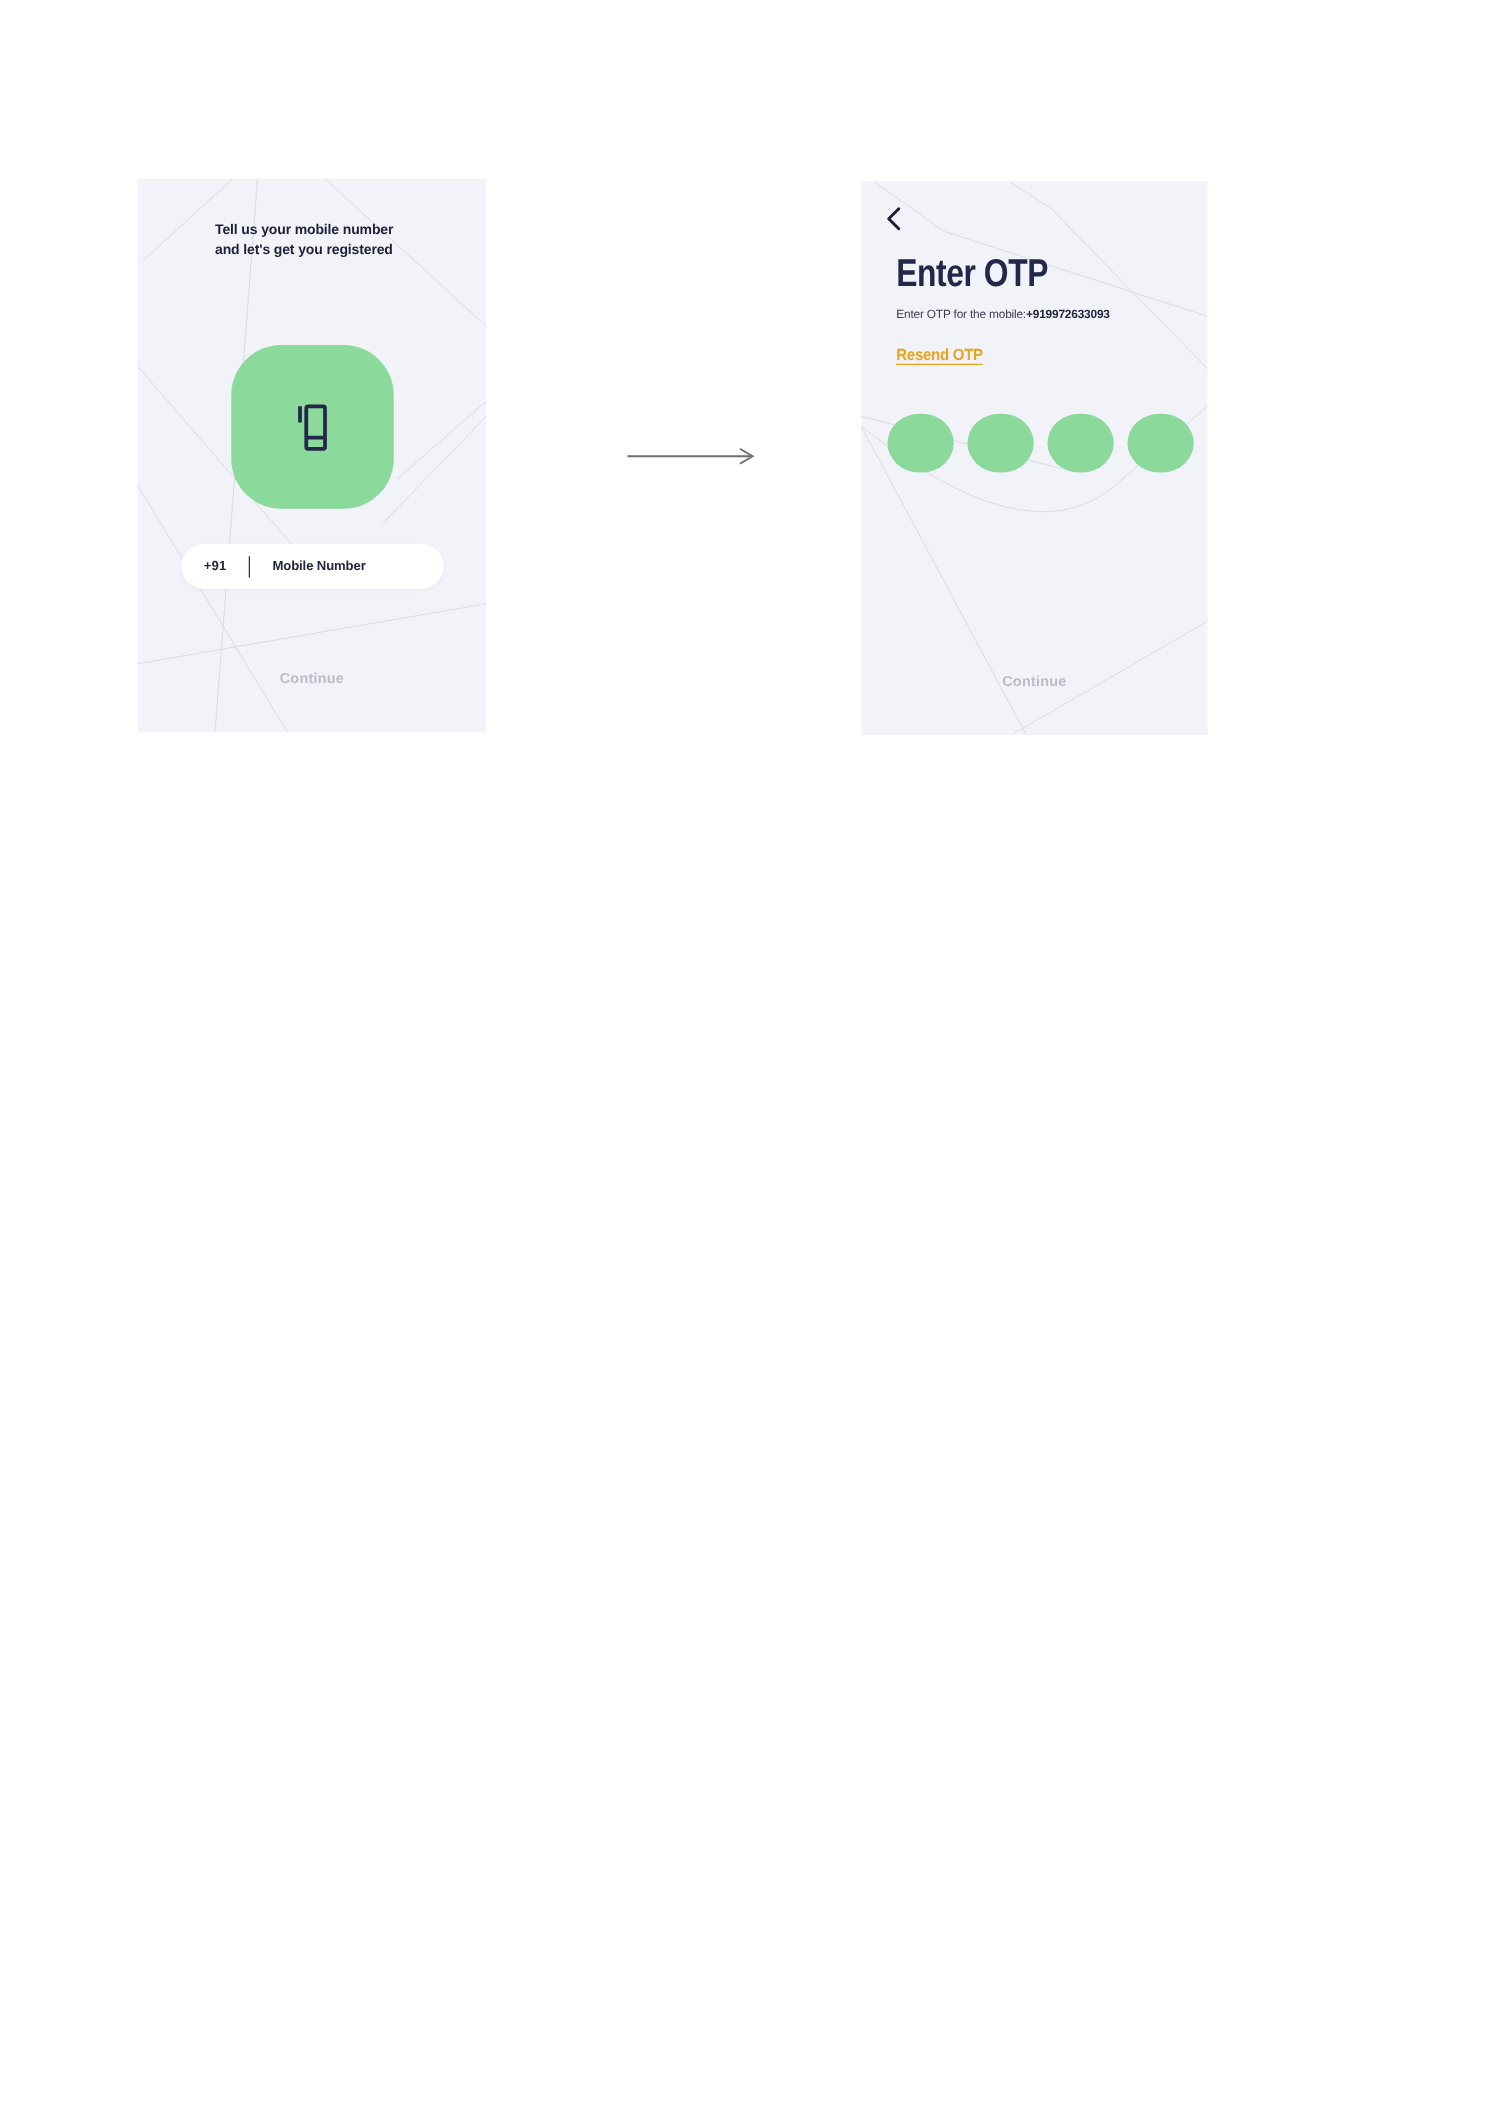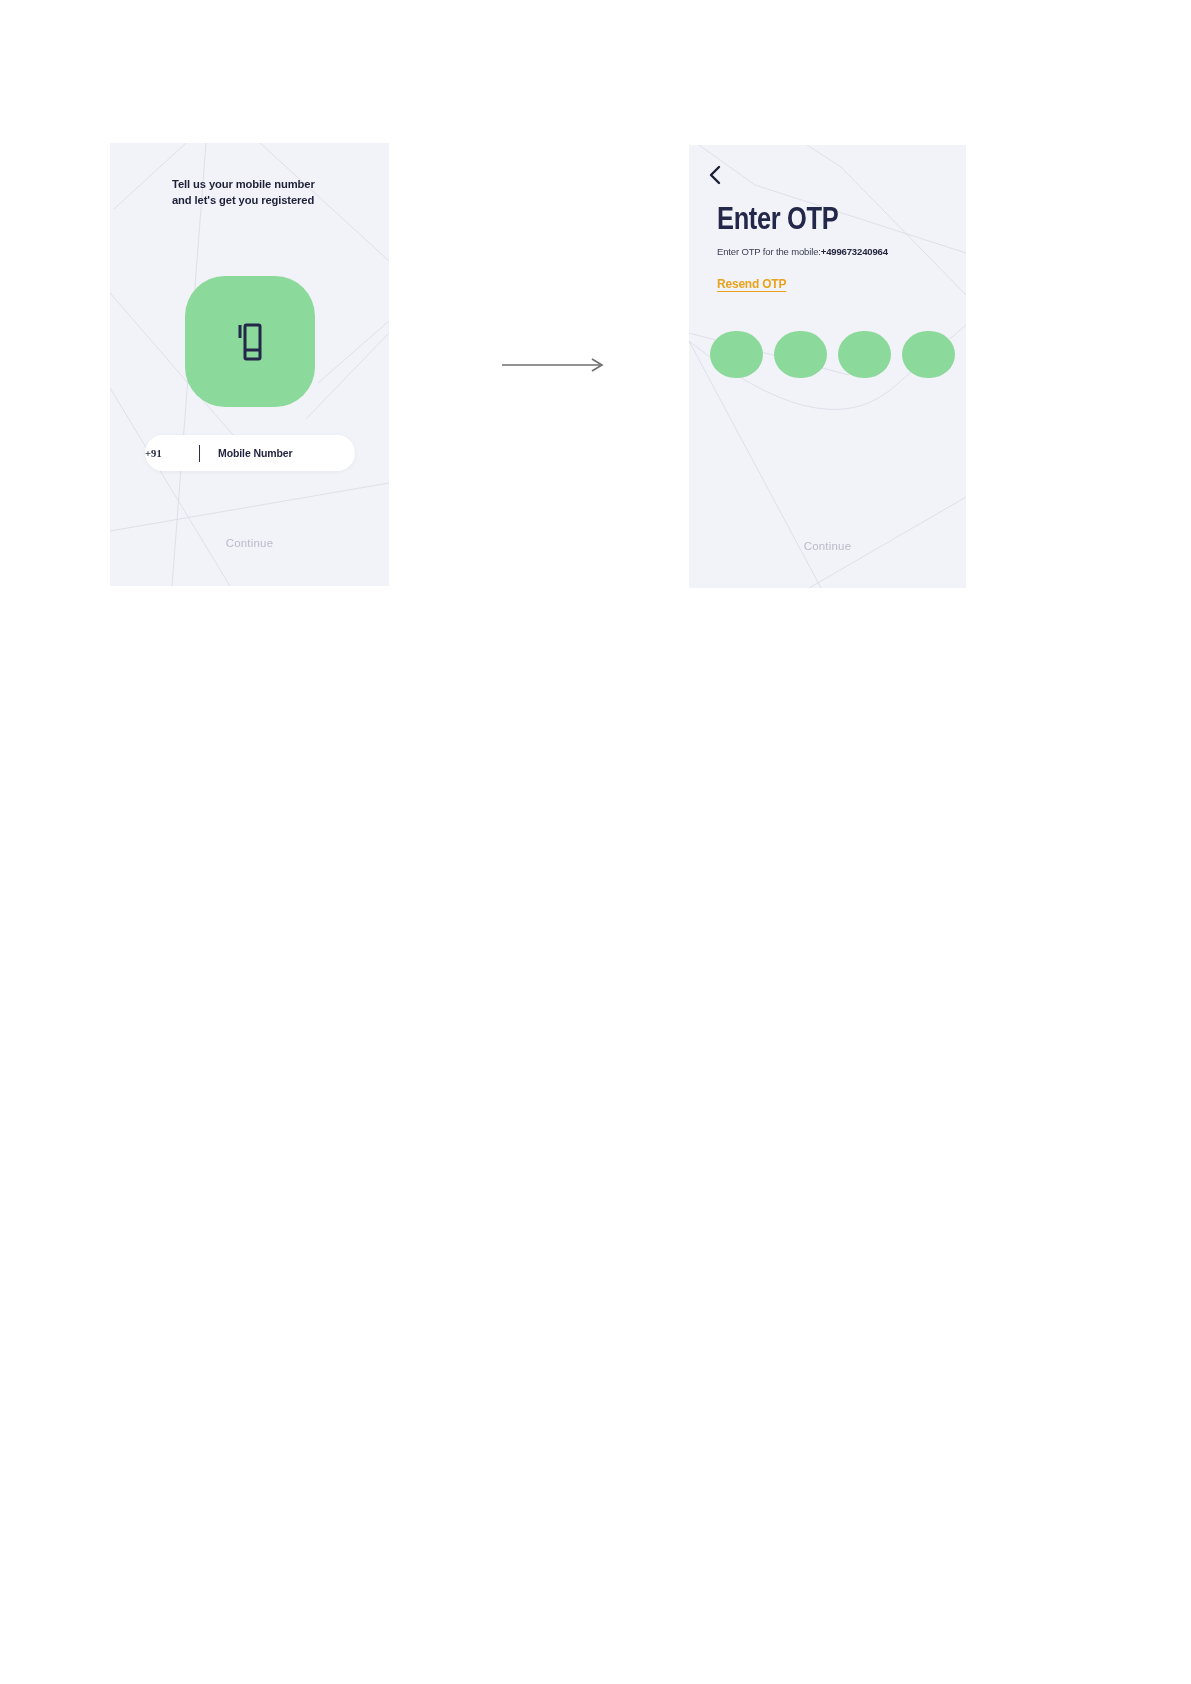--- a/index.html
+++ b/index.html
@@ -77,46 +77,46 @@
     width: 210px;
     height: 36px;
     background: #ffffff;
     border-radius: 18px;
     display: flex;
     align-items: center;
     box-shadow: 0 1px 4px rgba(25,30,60,0.05);
   }
   .cc {
     width: 54px;
+    text-align: center;
     font-size: 10.5px;
     font-weight: 600;
     color: #232741;
     letter-spacing: 0.1px;
-    font-family: Liberation Serif, serif;
   }
   .divider-v {
     width: 1px;
     height: 17px;
     background: #2a2e47;
   }
   .ph-placeholder {
     padding-left: 18px;
     font-size: 10.5px;
     font-weight: 600;
     color: #232741;
     letter-spacing: -0.1px;
     text-align: center;
   }
 
   .continue-ghost {
     position: absolute;
     width: 100%;
     text-align: center;
     font-size: 11.5px;
-    font-weight: 400;
+    font-weight: 700;
     color: #b9bcc8;
     letter-spacing: 0.2px;
   }
   #continue-register { top: 394px; left: 0; }
   #continue-otp     { top: 395px; left: 0; }
 
   
   .back-btn {
     position: absolute;
     left: 14px;
@@ -253,21 +253,21 @@
 
   <div class="back-btn">
     <svg width="13" height="20" viewBox="0 0 13 20">
       <polyline points="10,2 2,10 10,18" fill="none" stroke="#1b1f36" stroke-width="2.4" stroke-linecap="round" stroke-linejoin="round"></polyline>
     </svg>
   </div>
 
   <div class="otp-title">Enter OTP</div>
 
   <div class="otp-sub">
-    <span>Enter OTP for the mobile:</span><span class="num">+499673240964</span>
+    <span>Enter OTP for the mobile:</span><span class="num">+919972633093</span>
   </div>
 
   <div class="resend">Resend OTP</div>
 
   <div class="otp-boxes">
     <div class="otp-cell"></div>
     <div class="otp-cell"></div>
     <div class="otp-cell"></div>
     <div class="otp-cell"></div>
   </div>

